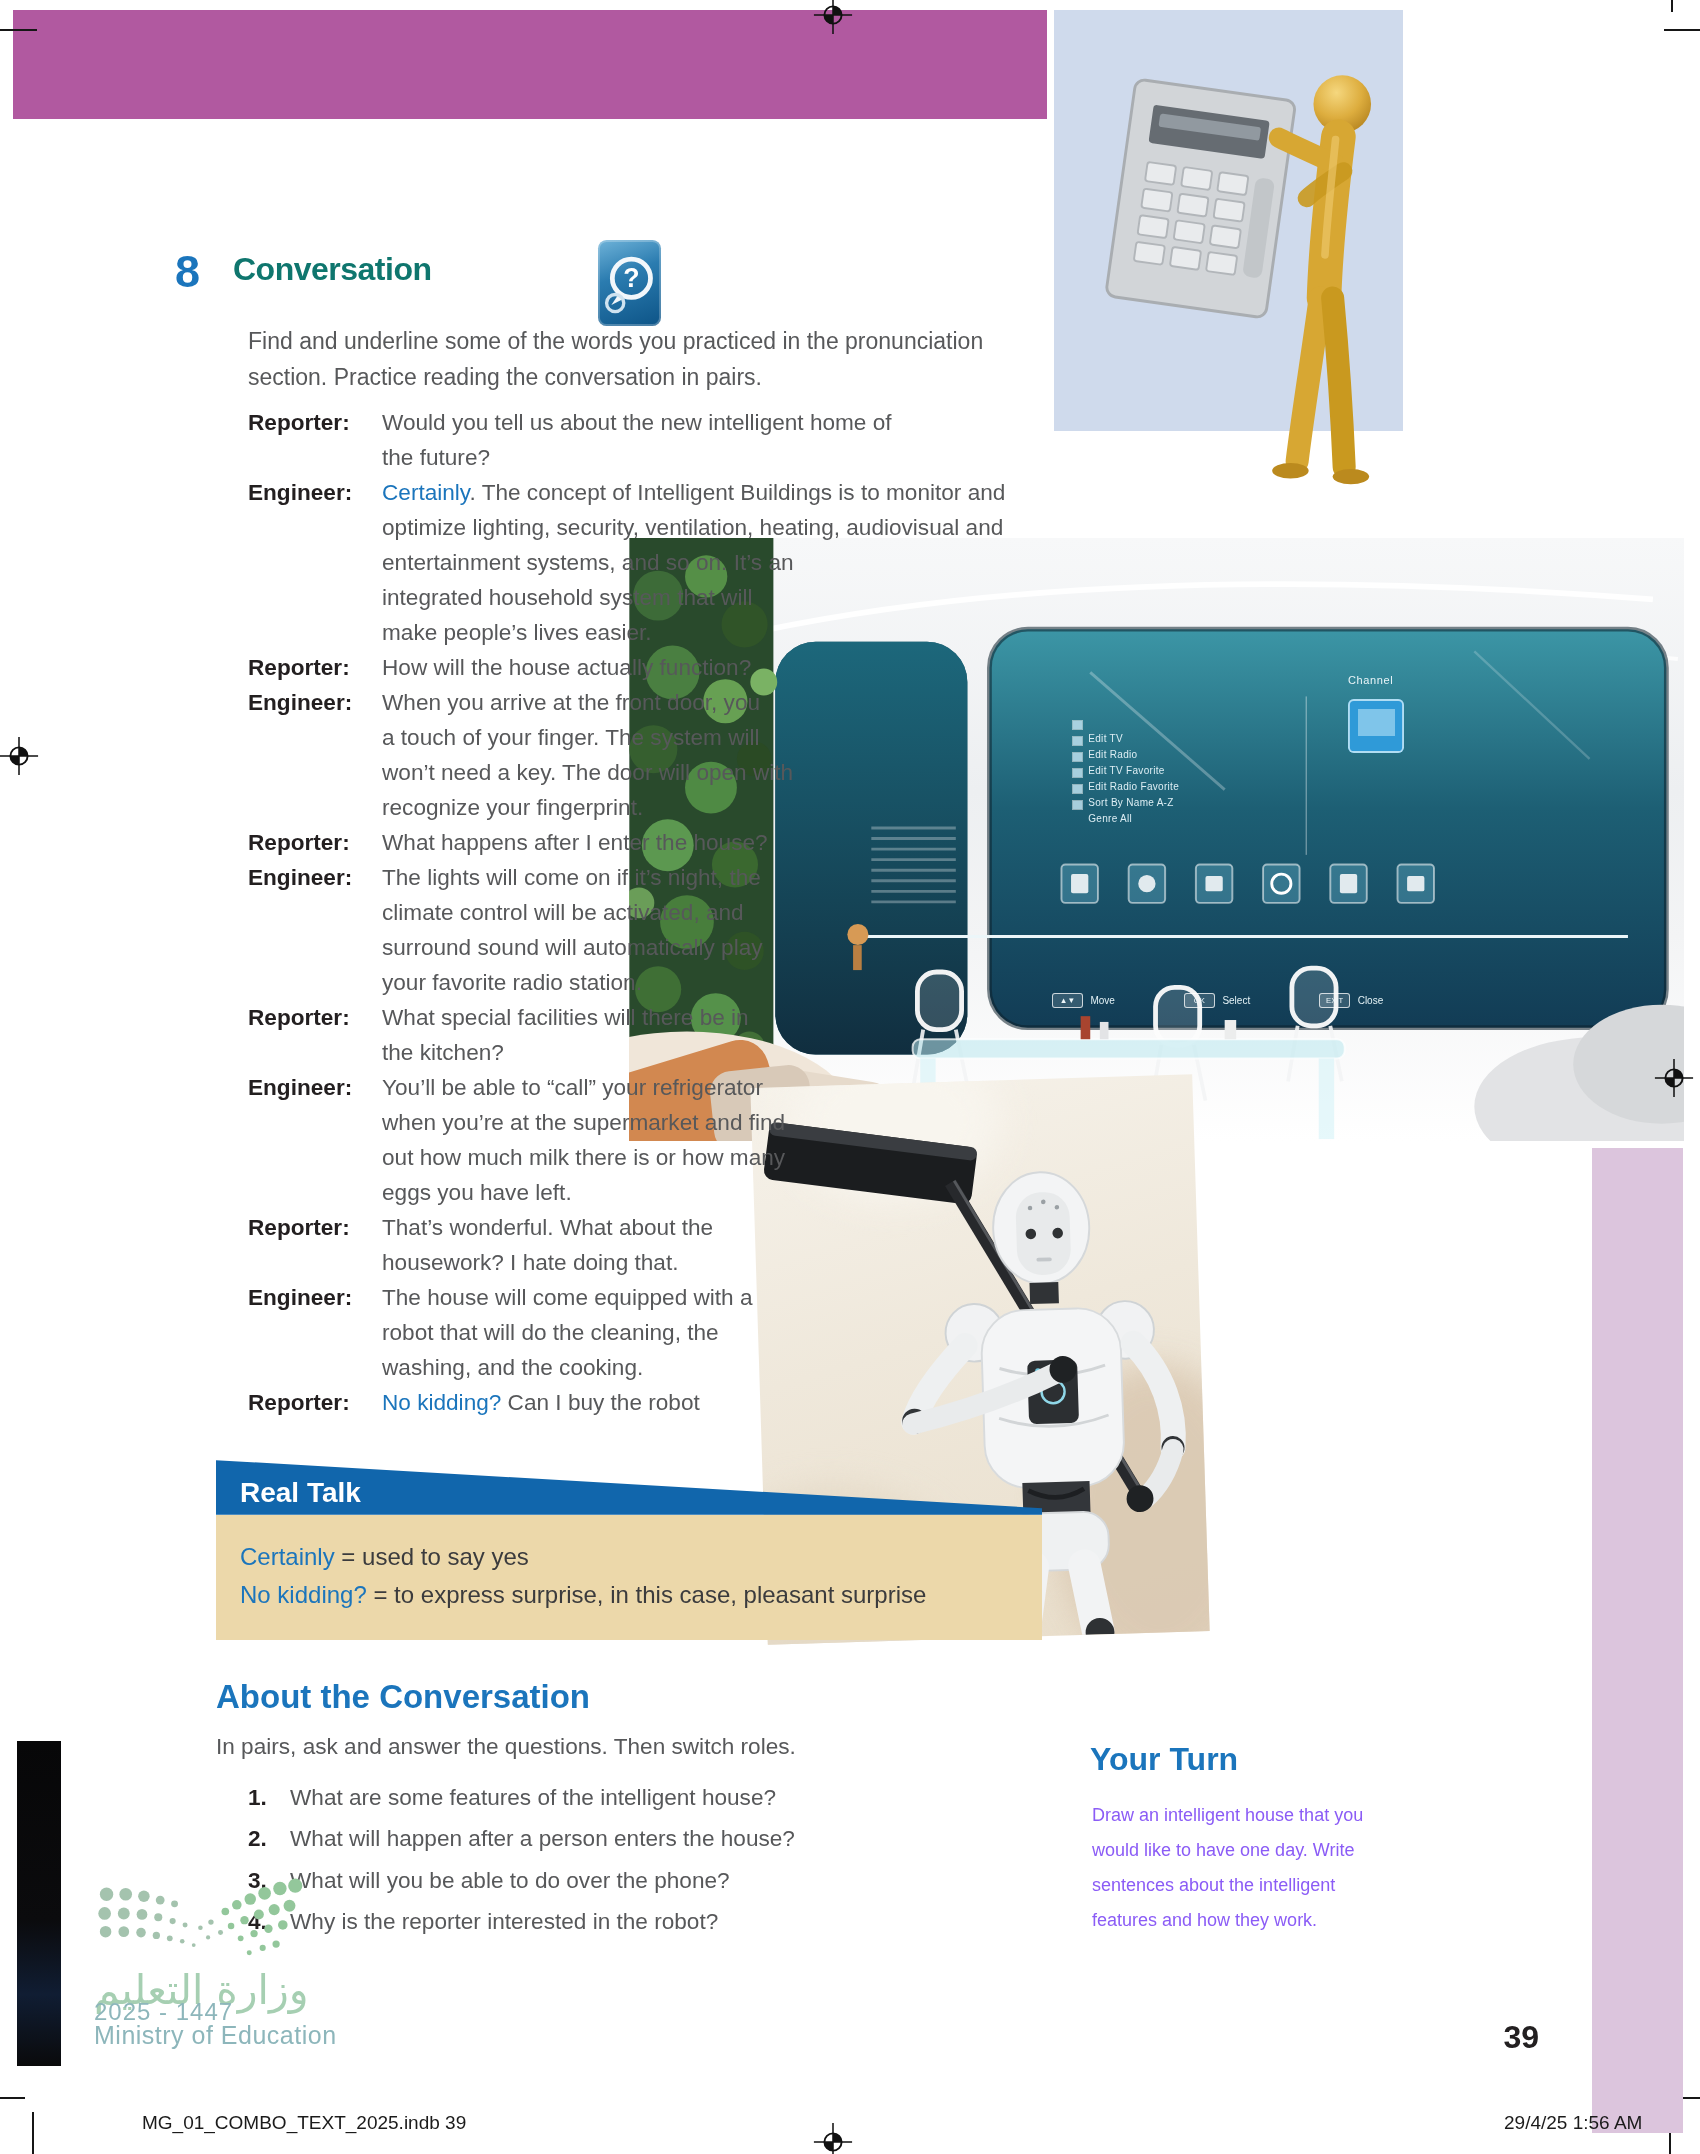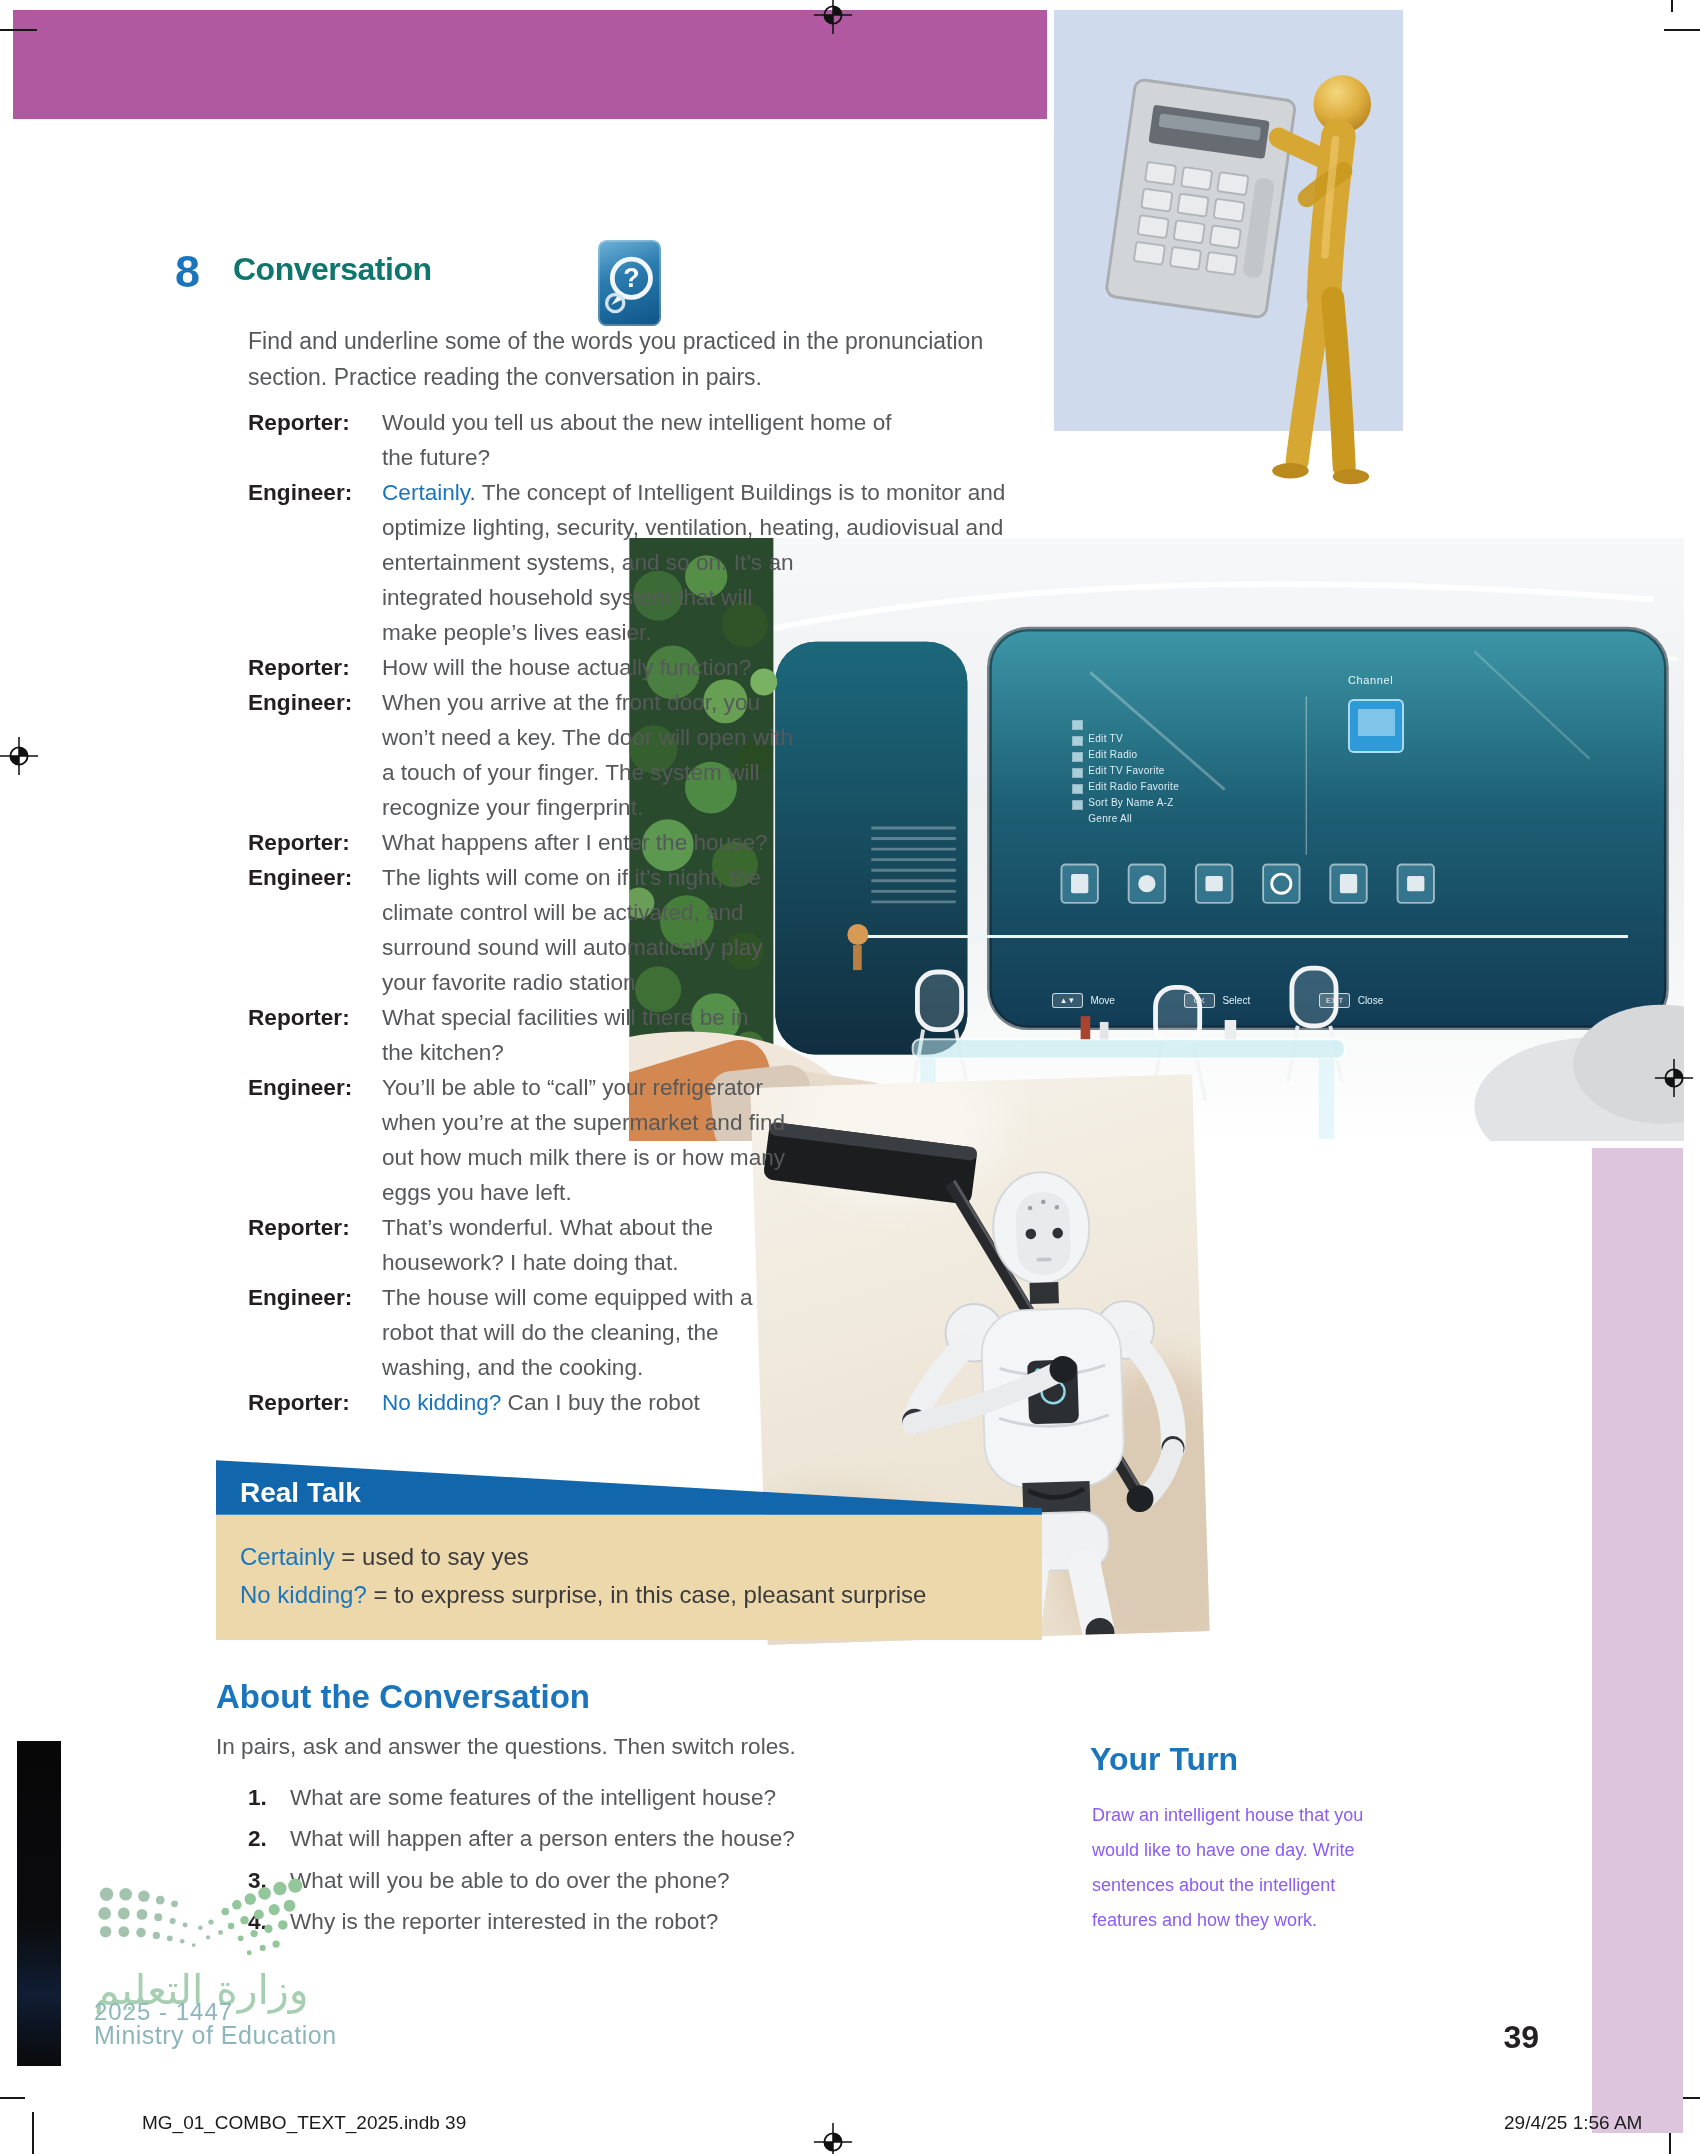--- a/index.html
+++ b/index.html
@@ -420,22 +420,22 @@
       <div class="utt">
         <div class="spk">Reporter:</div>
         <div class="utx">
           <div class="ln">How will the house actually function?</div>
         </div>
       </div>
       <div class="utt">
         <div class="spk">Engineer:</div>
         <div class="utx">
           <div class="ln">When you arrive at the front door, you</div>
+          <div class="ln">a touch of your finger. The system will</div>
           <div class="ln">won’t need a key. The door will open with</div>
-          <div class="ln">a touch of your finger. The system will</div>
           <div class="ln">recognize your fingerprint.</div>
         </div>
       </div>
       <div class="utt">
         <div class="spk">Reporter:</div>
         <div class="utx">
           <div class="ln">What happens after I enter the house?</div>
         </div>
       </div>
       <div class="utt">

